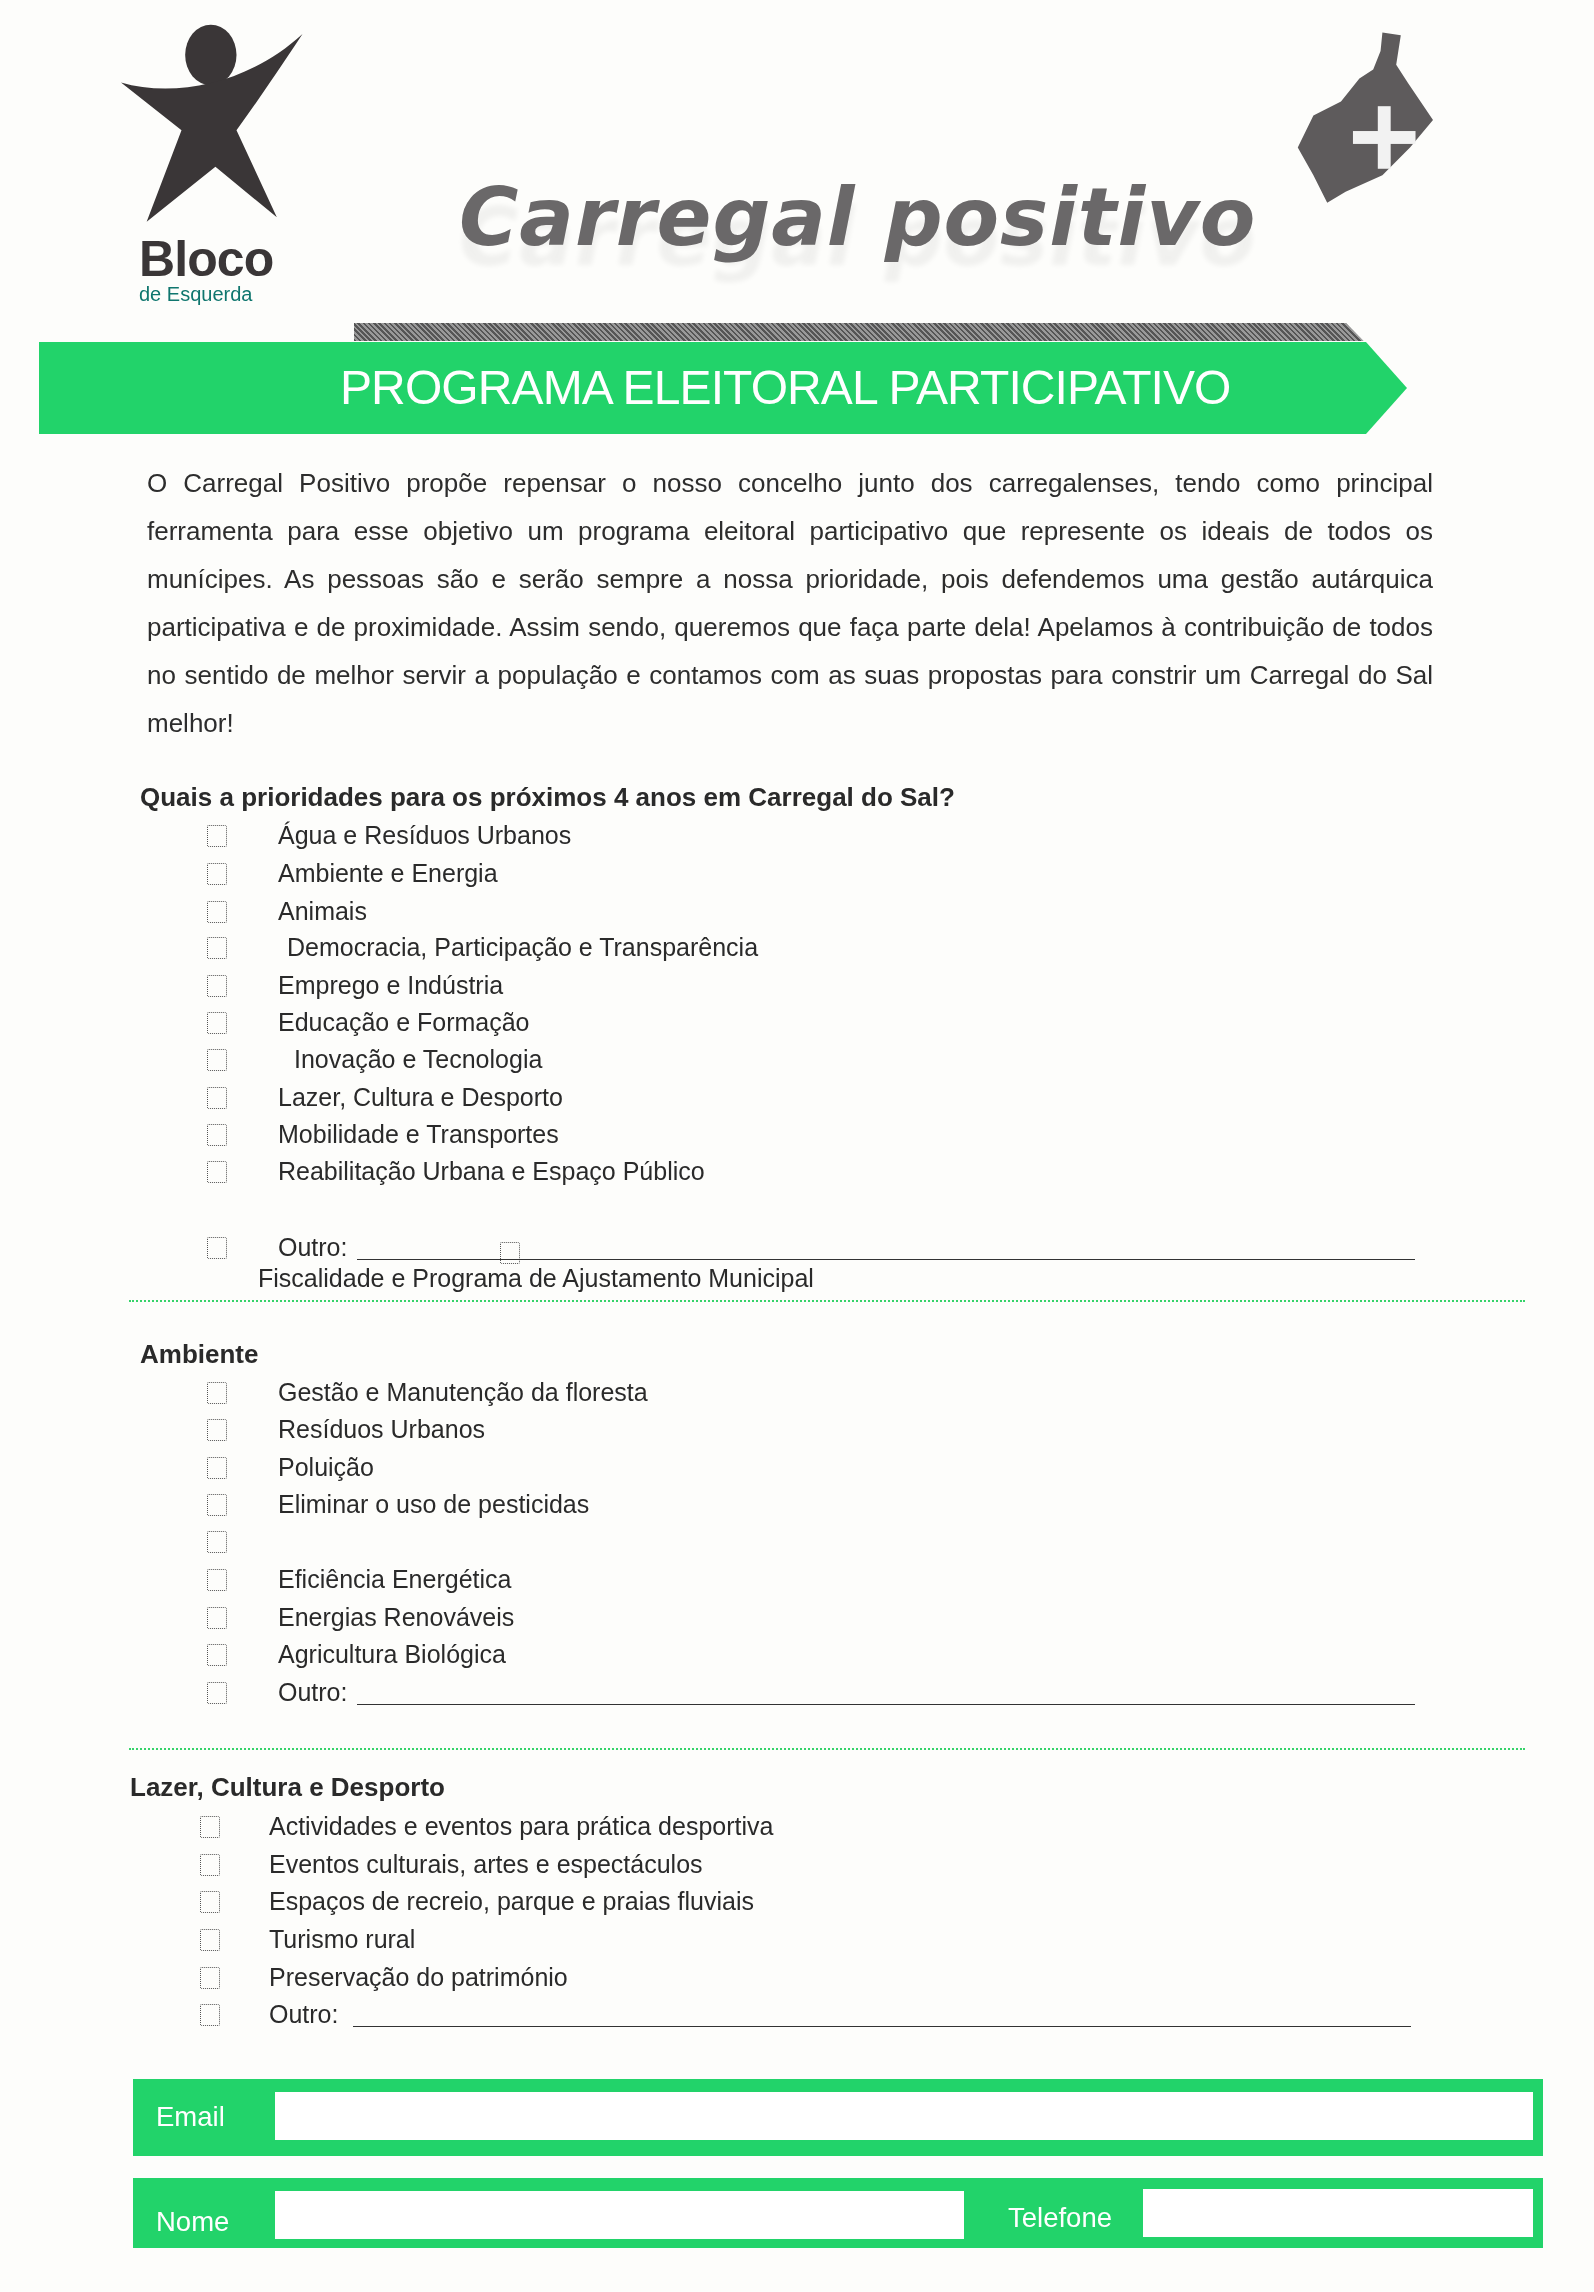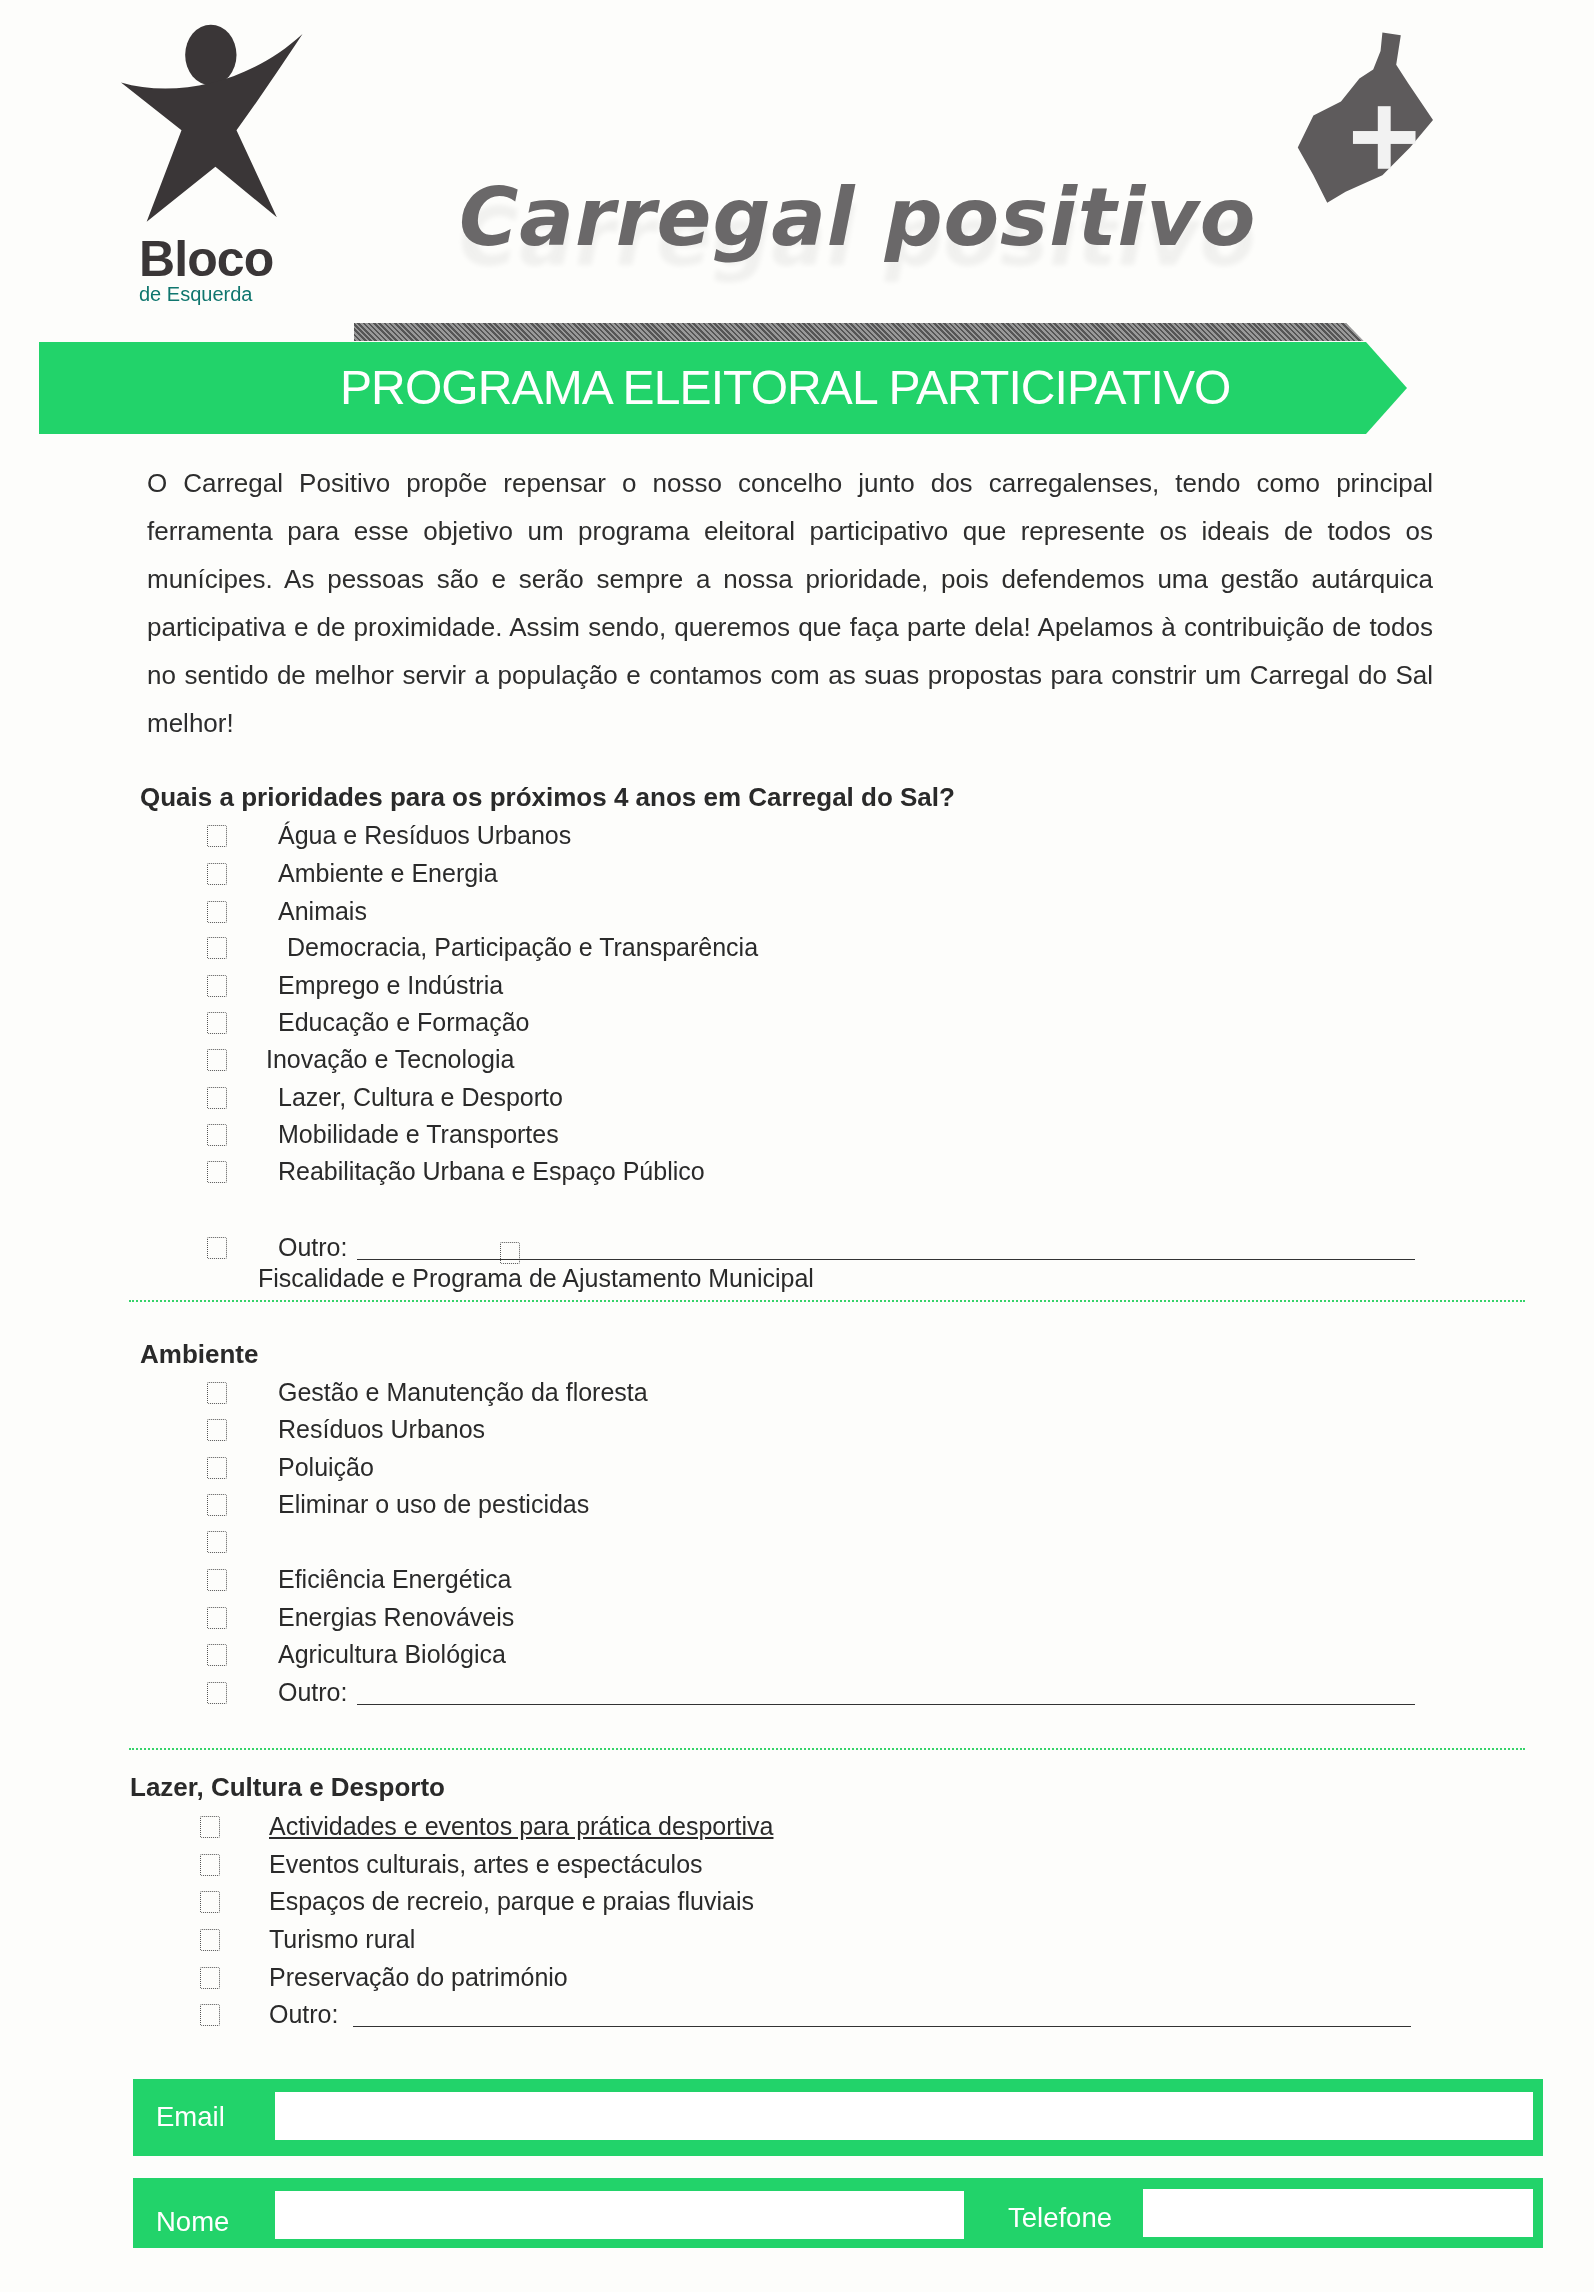--- a/index.html
+++ b/index.html
@@ -126,21 +126,21 @@
 <div class="option" style="left:207px; top:967px;">
   <span class="checkbox"></span>
   <span class="option-label" style="margin-left:51px;">Emprego e Indústria</span>
 </div>
 <div class="option" style="left:207px; top:1004px;">
   <span class="checkbox"></span>
   <span class="option-label" style="margin-left:51px;">Educação e Formação</span>
 </div>
 <div class="option" style="left:207px; top:1041px;">
   <span class="checkbox"></span>
-  <span class="option-label" style="margin-left:39px;">Inovação e Tecnologia</span>
+  <span class="option-label" style="margin-left:67px;">Inovação e Tecnologia</span>
 </div>
 <div class="option" style="left:207px; top:1079px;">
   <span class="checkbox"></span>
   <span class="option-label" style="margin-left:51px;">Lazer, Cultura e Desporto</span>
 </div>
 <div class="option" style="left:207px; top:1116px;">
   <span class="checkbox"></span>
   <span class="option-label" style="margin-left:51px;">Mobilidade e Transportes</span>
 </div>
 <div class="option" style="left:207px; top:1153px;">
@@ -195,21 +195,21 @@
 <div class="option" style="left:207px; top:1674px;">
   <span class="checkbox"></span>
   <span class="option-label" style="margin-left:51px;">Outro:</span>
   <span class="other-line" style="width:1058px; margin-left:9.2px;"></span>
 </div>
 
 <div class="separator" style="top:1748px;"></div>
 
 <div class="section-heading" style="left:130px; top:1772px;">Lazer, Cultura e Desporto</div>
 
-<div class="option" style="left:200px; top:1808px;text-decoration:underline;">
+<div class="option" style="left:200px; top:1808px;">
   <span class="checkbox"></span>
   <span class="option-label" style="margin-left:49px;">Actividades e eventos para prática desportiva</span>
 </div>
 <div class="option" style="left:200px; top:1846px;">
   <span class="checkbox"></span>
   <span class="option-label" style="margin-left:49px;">Eventos culturais, artes e espectáculos</span>
 </div>
 <div class="option" style="left:200px; top:1883px;">
   <span class="checkbox"></span>
   <span class="option-label" style="margin-left:49px;">Espaços de recreio, parque e praias fluviais</span>

